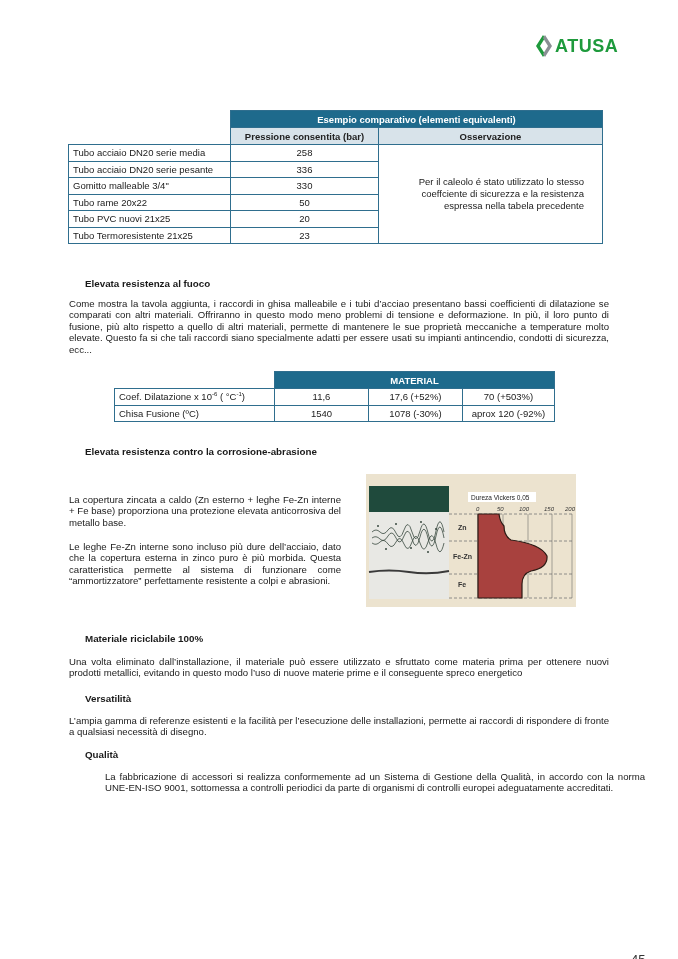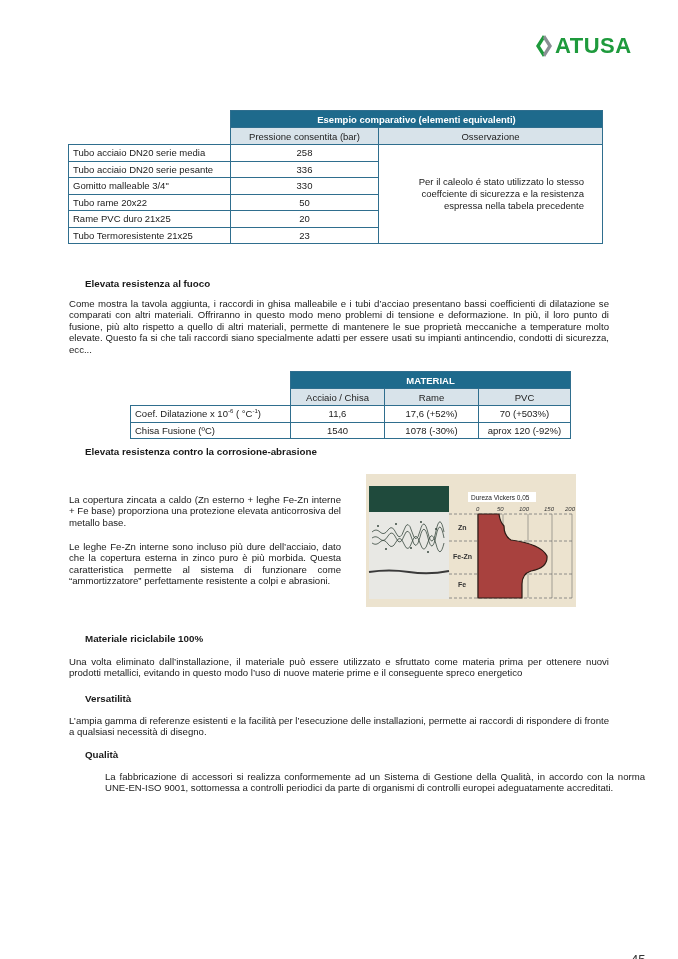--- a/index.html
+++ b/index.html
@@ -1,33 +1,33 @@
 <!DOCTYPE html>
 <html><head>
 <meta charset="utf-8">
 <style>
   html, body { margin:0; padding:0; background:#ffffff; }
   body { width:678px; height:959px; position:relative; overflow:hidden; font-family:"Liberation Sans", sans-serif; color:#1a1a1a; }
   .logo { position:absolute; left:535px; top:34px; display:flex; align-items:center; }
   .logo svg { display:block; }
-  .logo-text { font-family:"Liberation Sans", sans-serif; font-weight:bold; font-size:22px; color:#1e9a3c; letter-spacing:0.5px; margin-left:2px; line-height:1; }
+  .logo-text { font-family:"Liberation Sans", sans-serif; font-weight:bold; font-size:18px; color:#1e9a3c; letter-spacing:0.5px; margin-left:2px; line-height:1; }
 
   table { border-collapse:collapse; font-size:9.5px; }
   td, th { padding:0 0; height:15.5px; border:1px solid #2f6e8e; }
   th.main { background:#1e6a8c; color:#fff; font-weight:bold; font-size:9.5px; text-align:center; height:16px; }
-  th.sub { background:#d8e3ea; color:#222; font-weight:normal; height:16px; }
+  th.sub { background:#d8e3ea; color:#222; font-weight:bold; height:16px; }
   td.lbl { text-align:left; padding-left:4px; }
   td.val { text-align:center; }
   .noborder { border:none !important; background:transparent !important; }
 
   #t1 { position:absolute; left:68px; top:110px; }
   #t1 col.c1 { width:162px; } #t1 col.c2 { width:148px; } #t1 col.c3 { width:224px; }
   #t1 td.obs { text-align:right; padding:0 18px; vertical-align:middle; line-height:12px; }
 
-  #t2 { position:absolute; left:130px; top:371px; }
+  #t2 { position:absolute; left:114px; top:371px; }
   #t2 col.c1 { width:160px; } #t2 col.c2 { width:94px; } #t2 col.c3 { width:94px; } #t2 col.c4 { width:92px; }
 
   h3 { position:absolute; margin:0; font-size:9.8px; font-weight:bold;padding-left:16px; }
   p.body { position:absolute; margin:0; font-size:9.6px; line-height:11.4px; text-align:justify; }
 
   #photo { position:absolute; left:366px; top:474px; width:210px; height:133px; background:#ece3cf; }
   .pagenum { position:absolute; left:631px; top:952px; font-size:13px; color:#333; }
 </style>
 </head>
 <body>
@@ -67,21 +67,21 @@
   </tr>
   <tr>
     <td class="lbl">Gomitto malleable 3/4"</td>
     <td class="val">330</td>
   </tr>
   <tr>
     <td class="lbl">Tubo rame 20x22</td>
     <td class="val">50</td>
   </tr>
   <tr>
-    <td class="lbl">Rame PVC duro 21x25</td>
+    <td class="lbl">Tubo PVC nuovi 21x25</td>
     <td class="val">20</td>
   </tr>
   <tr>
     <td class="lbl">Tubo Termoresistente 21x25</td>
     <td class="val">23</td>
   </tr>
 </tbody>
   </table>
 
 <h3 style="left:69px; top:278px;">Elevata resistenza al fuoco</h3>
@@ -91,26 +91,20 @@
   <colgroup>
       <col class="c1">
       <col class="c2">
       <col class="c3">
       <col class="c4">
     </colgroup>
   <tbody>
       <tr>
     <td class="noborder"></td>
     <th class="main" colspan="3">MATERIAL</th>
-  </tr>
-  <tr>
-    <td class="noborder"></td>
-    <th class="sub">Acciaio / Chisa</th>
-    <th class="sub">Rame</th>
-    <th class="sub">PVC</th>
   </tr>
   <tr>
     <td class="lbl"><span>Coef. Dilatazione x 10</span><sup style="font-size:6px;">-6</sup><span> ( °C</span><sup style="font-size:6px;">-1</sup><span>)</span></td>
     <td class="val">11,6</td>
     <td class="val">17,6 (+52%)</td>
     <td class="val">70 (+503%)</td>
   </tr>
   <tr>
     <td class="lbl">Chisa Fusione (ºC)</td>
     <td class="val">1540</td>

